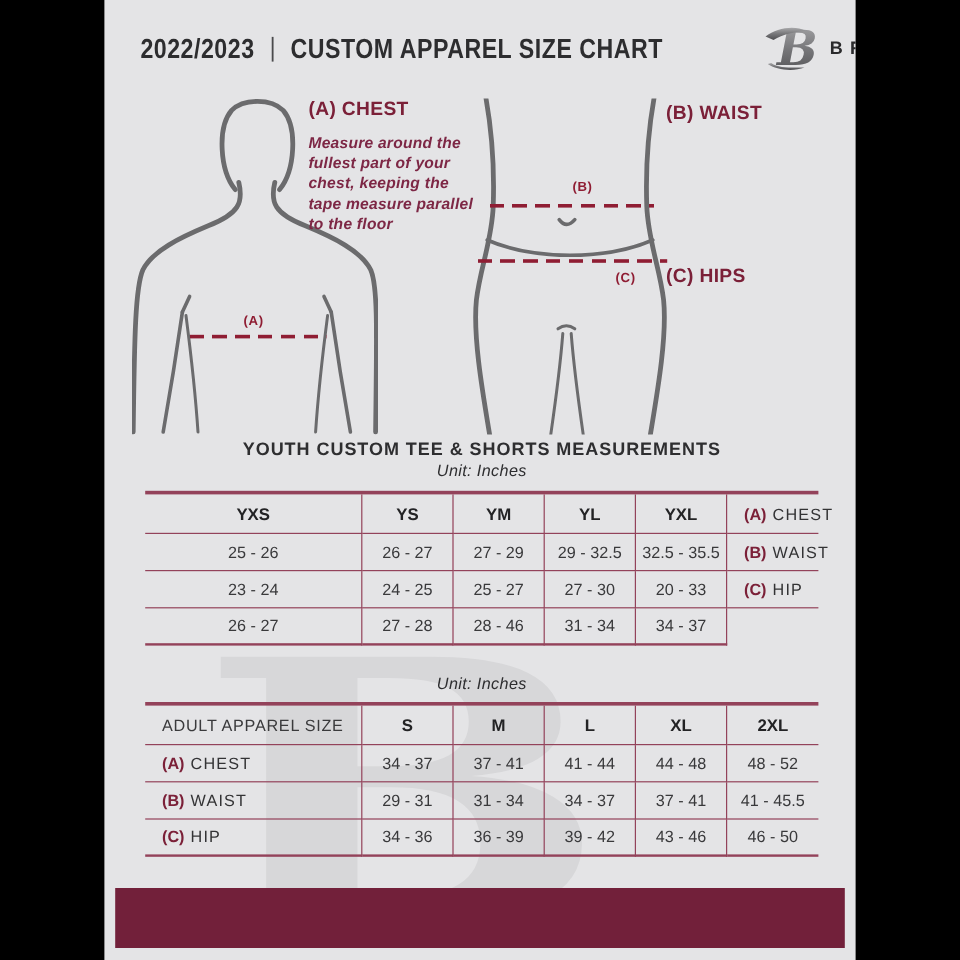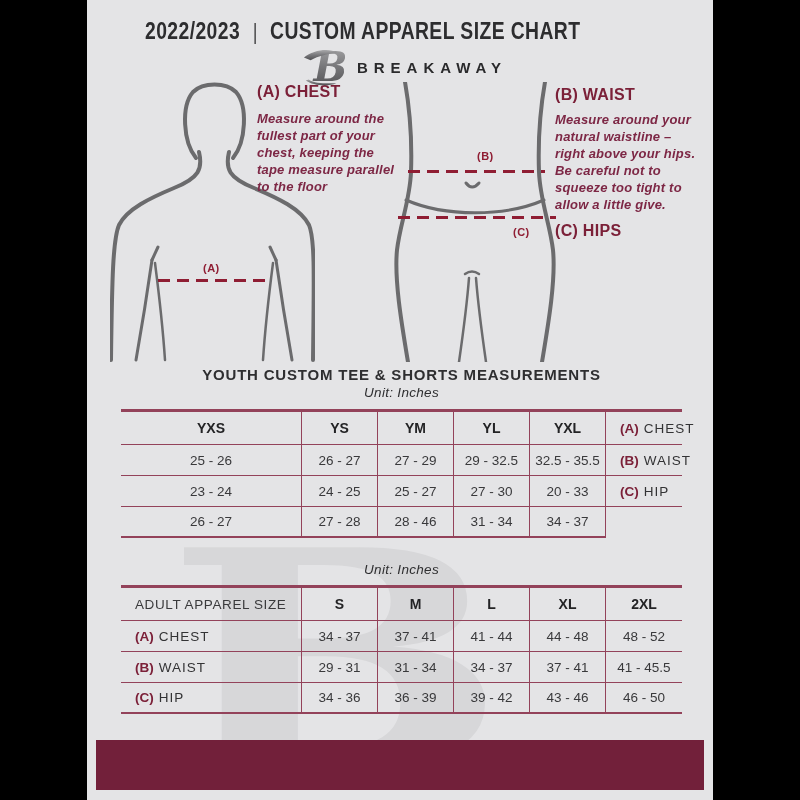--- a/index.html
+++ b/index.html
@@ -5,21 +5,21 @@
   :root{
     --accent:#7b2038; --dash:#8f1d33; --line:#93425a; --footer:#72203a;
     --sil:#6b6b6d; --pagebg:#e4e4e6; --dark:#2d2d2f; --cell:#39393b; --wm:#d7d7d9;
   }
   *{box-sizing:border-box;}
   html,body{margin:0;padding:0;}
   body{width:800px;height:800px;background:#000;font-family:"Liberation Sans",sans-serif;overflow:hidden;}
   .page{position:relative;width:626px;height:800px;margin:0 auto;background:var(--pagebg);overflow:hidden;}
 
   
-  .header{position:absolute;top:18px;left:30px;right:22px;height:44px;display:flex;align-items:center;justify-content:space-between;z-index:3;flex-direction:column;}
+  .header{position:absolute;top:18px;left:30px;right:22px;height:44px;display:flex;align-items:center;justify-content:space-between;z-index:3;}
   .title-group{display:flex;align-items:center;gap:13px;transform:scaleX(.84);transform-origin:left center;white-space:nowrap;}
   .season,.doc-title{font-weight:800;font-size:23px;color:var(--dark);letter-spacing:.5px;}
   .divider{font-size:22px;color:#4a4a4c;font-weight:400;padding:0 2px;}
   .brand-group{display:flex;align-items:center;gap:10px;}
   .brand{font-weight:700;font-size:15px;letter-spacing:6px;color:#2a2a2c;}
 
   
   .sil{position:absolute;z-index:1;}
   .dash{position:absolute;height:3px;z-index:2;background:repeating-linear-gradient(90deg,var(--dash) 0 12px,transparent 12px 19px);}
   .dlabel{position:absolute;z-index:2;font-size:11px;font-weight:700;color:var(--dash);letter-spacing:.5px;}
@@ -105,26 +105,20 @@
   <div class="dlabel" style="left:426px;top:226px">(C)</div>
 
   <div class="instr-head" style="left:170px;top:83px">(A) CHEST</div>
   <div class="instr-body" style="left:170px;top:110px;width:150px">Measure around the
 fullest part of your
 chest, keeping the
 tape measure parallel
 to the floor</div>
 
   <div class="instr-head" style="left:468px;top:86px">(B) WAIST</div>
-  <div class="instr-body" style="left:468px;top:111px;width:156px">Measure around your
-natural waistline –
-right above your hips.
-Be careful not to
-squeeze too tight to
-allow a little give.</div>
 
   <div class="instr-head" style="left:468px;top:222px">(C) HIPS</div>
 
   <div class="watermark">B</div>
 
   <div class="tbl-title" style="top:366px">YOUTH CUSTOM TEE &amp; SHORTS MEASUREMENTS</div>
   <div class="tbl-sub" style="top:385px">Unit: Inches</div>
   <div class="size-table" style="top:409px">
     <div class="cell">
         <span class="hdr-size">YXS</span>

